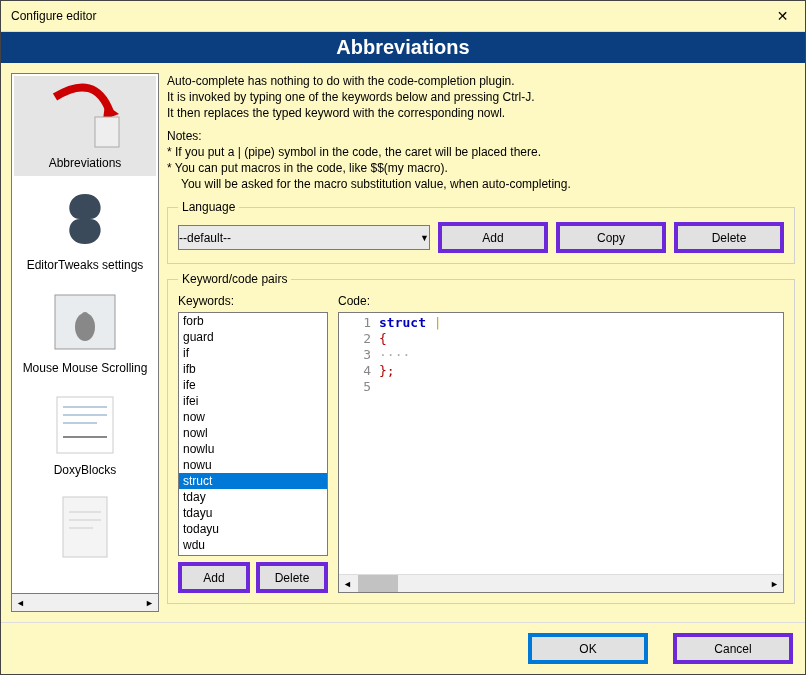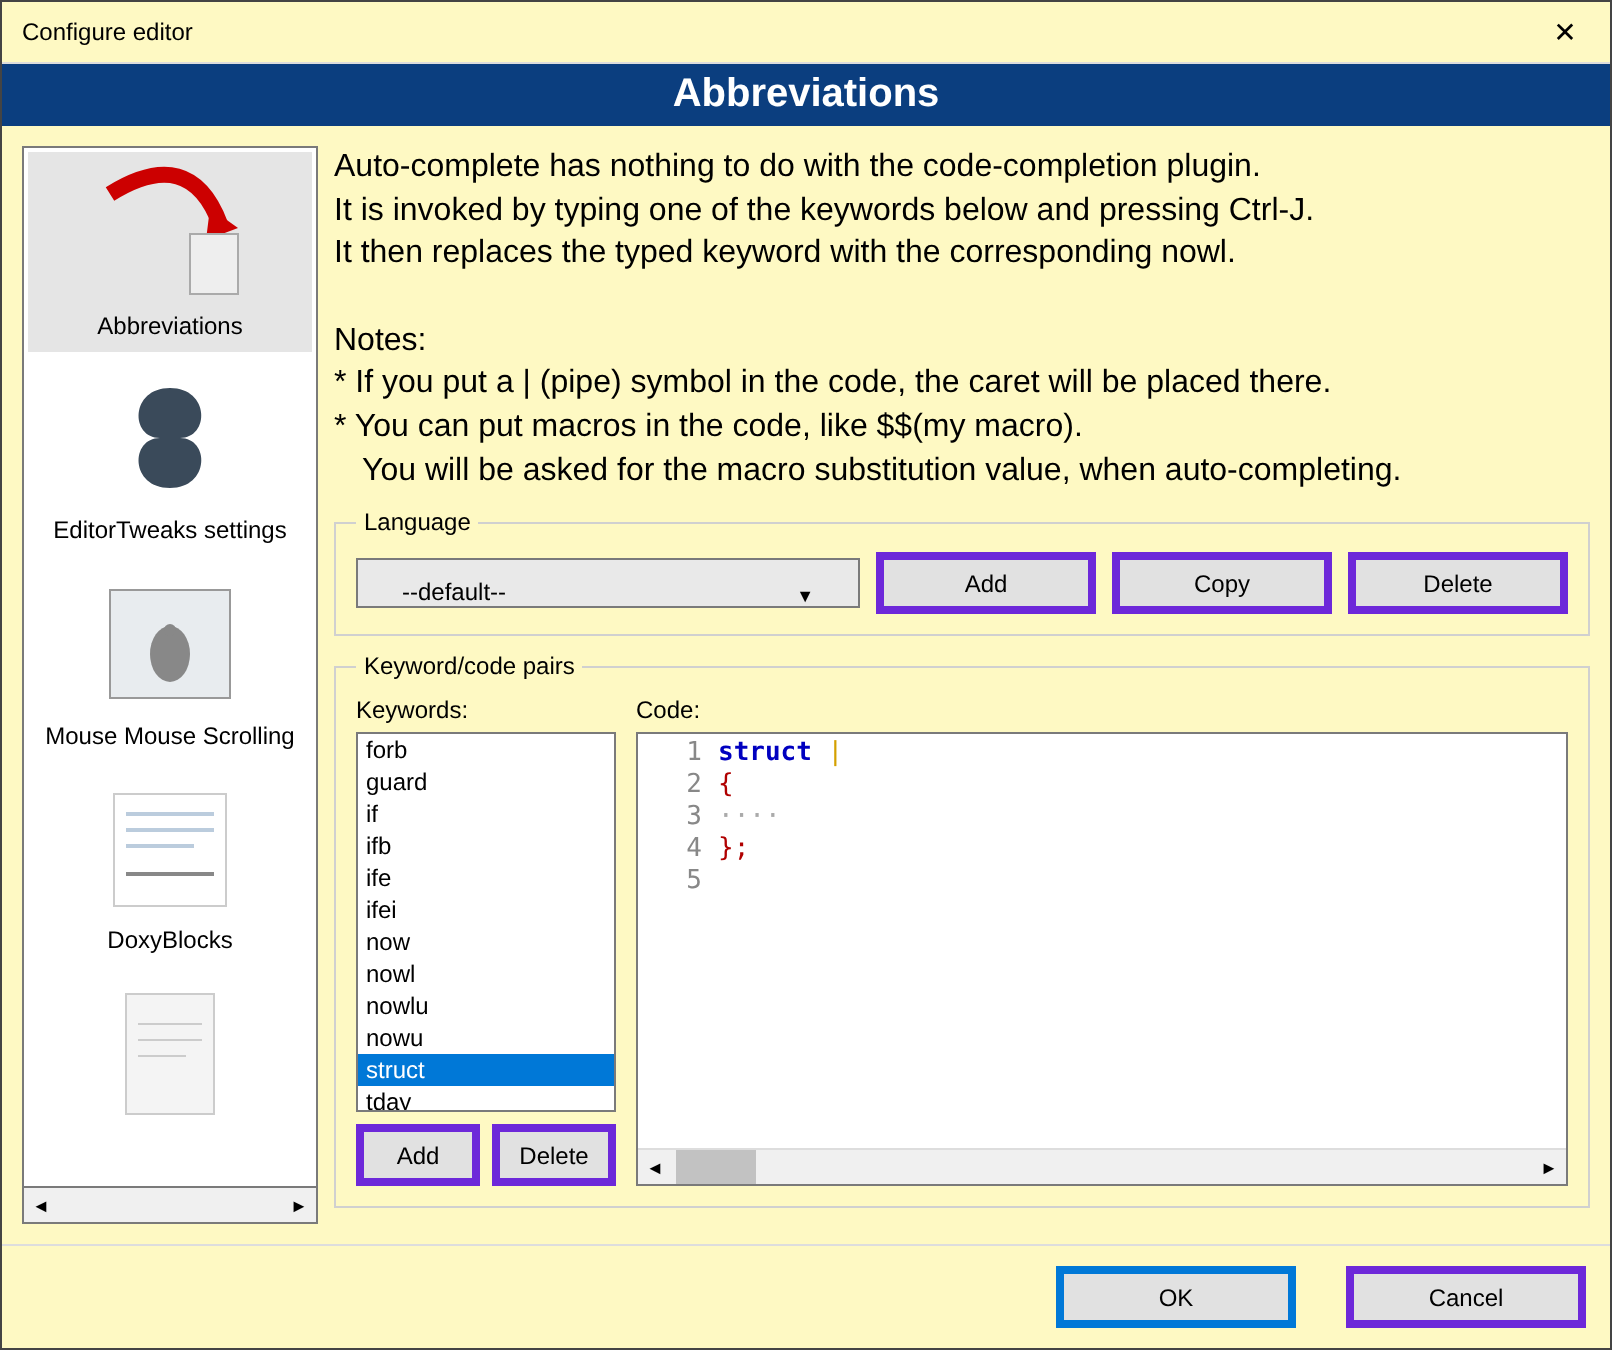--- a/index.html
+++ b/index.html
@@ -14,35 +14,35 @@
   .catlist{flex:1;border:1px solid #7a7a7a;background:#fff;overflow-y:scroll;overflow-x:hidden;padding:2px}
   .cat{display:flex;flex-direction:column;align-items:center;text-align:center;padding:6px 2px;margin-bottom:2px;cursor:default}
   .cat.sel{background:#e5e5e5}
   .cat .thumb{width:80px;height:70px;display:flex;align-items:center;justify-content:center;margin-bottom:4px}
   .cat .lbl{font-size:12px;line-height:1.2;word-wrap:break-word;max-width:130px}
   .hscroll{height:17px;border:1px solid #7a7a7a;border-top:none;display:flex;align-items:center;background:#f0f0f0}
   .hscroll .arrow{width:17px;height:100%;display:flex;align-items:center;justify-content:center;border:0;background:#f0f0f0;font-size:9px}
   .hscroll .track{flex:1}
   
   .main{flex:1;display:flex;flex-direction:column;min-width:0}
-  .desc{line-height:1.35;font-size:16px;margin-bottom:8px}
-  .desc .hdr{margin-top:22px}
+  .desc{line-height:1.35;font-size:12px;margin-bottom:8px}
+  .desc .hdr{margin-top:6px}
   .desc .indent{padding-left:14px}
   fieldset{border:1px solid #d0d0d0;margin:0 0 8px 0;padding:8px 10px 10px 10px}
   legend{padding:0 4px;font-size:12px}
   .langrow{display:flex;gap:8px;align-items:center}
-  .combo{flex:1;height:23px;border:1px solid #7a7a7a;background:#e9e9e9;display:flex;align-items:flex-end;justify-content:space-between;padding:0 22px;font-size:12px}
+  .combo{flex:1;height:23px;border:1px solid #7a7a7a;background:#e9e9e9;display:flex;align-items:center;justify-content:space-between;padding:0 0;font-size:12px}
   .combo .tri{font-size:9px}
   .btn{height:23px;min-width:72px;border:4px solid #6d28d9;background:#e1e1e1;font-size:12px;display:flex;align-items:center;justify-content:center;padding:0 15px;cursor:default}
   .btn.default{border-color:#0078d7}
   .kcp{flex:1;display:flex;flex-direction:column;min-height:0}
   .kcp fieldset{flex:1;display:flex;flex-direction:column;min-height:0}
   .pairs{flex:1;display:flex;gap:10px;min-height:0}
   .col{display:flex;flex-direction:column;min-height:0}
-  .col.kw{width:130px}
+  .col.kw{width:150px}
   .col.cd{flex:1}
   .col .colhdr{margin-bottom:4px}
   .kwlist{flex:1;border:1px solid #7a7a7a;overflow-y:scroll;overflow-x:hidden;background:#fff;font-size:12px}
   .kwlist .item{padding:0 4px;line-height:16px;cursor:default}
   .kwlist .item.sel{background:#0078d7;color:#fff}
   .codebox{flex:1;border:1px solid #7a7a7a;background:#fff;display:flex;flex-direction:column;min-height:0}
   .codelines{flex:1;overflow:auto;font-family:Consolas,monospace;font-size:13px;padding:2px 0}
   .codeline{display:flex;align-items:flex-start;line-height:16px}
   .gut{width:32px;text-align:right;color:#888;padding-right:8px;user-select:none}
   .tok-kw{color:#0000c0;font-weight:bold}

